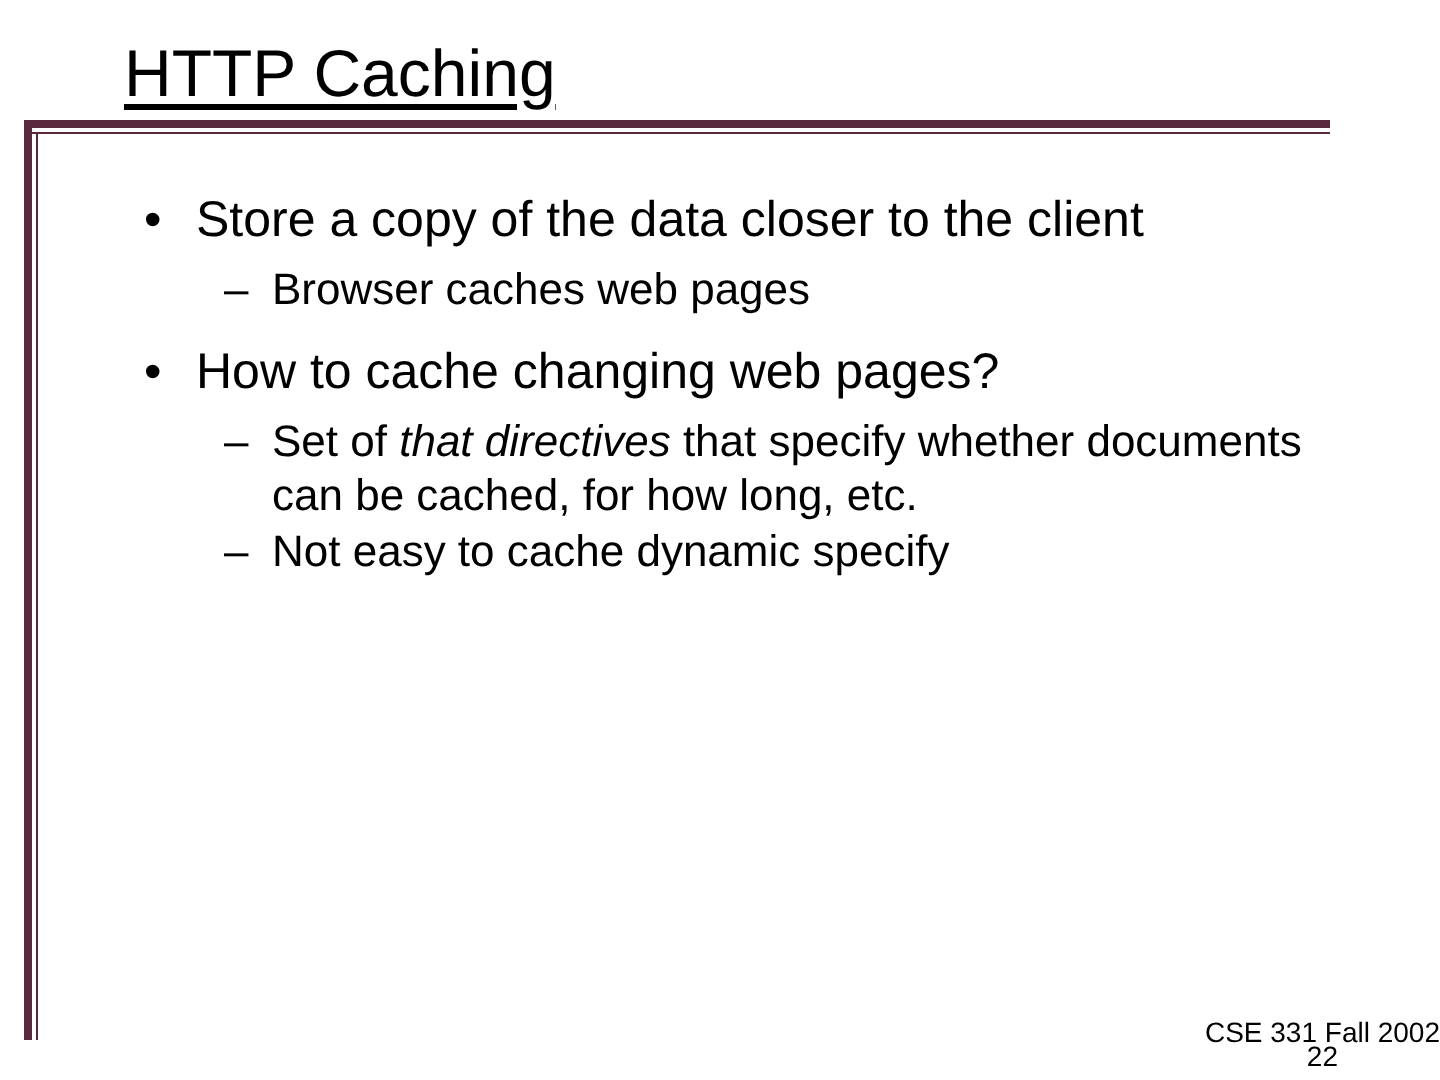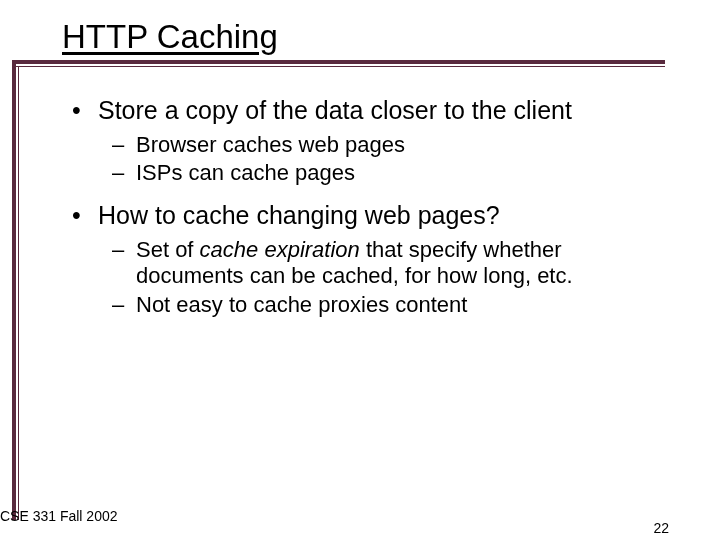--- a/index.html
+++ b/index.html
@@ -94,21 +94,21 @@
     top: 0;
   }
   .ital { font-style: italic; }
   .mono { font-family: "Courier New", monospace; }
   .gap { height: 12px; }
   .footer-center {
     position: absolute;
     bottom: 16px;
     left: 0;
     width: 720px;
-    text-align: left;
+    text-align: right;
     font-size: 14px;
     color: #000;
   }
   .footer-right {
     position: absolute;
     bottom: 4px;
     right: 28px;
     font-size: 14px;
     color: #000;
   }
@@ -124,28 +124,27 @@
 
   <div class="rule-thick"></div>
   <div class="rule-thin"></div>
   <div class="vert-thick"></div>
   <div class="vert-thin"></div>
 
   <div class="content">
 
     <div class="lvl1">Store a copy of the data closer to the client</div>
     <div class="lvl2">Browser caches web pages</div>
-    <div class="lvl2">ISPs can cache pages</div>
 
     <div class="gap"></div>
 
     <div class="lvl1">How to cache changing web pages?</div>
     <div class="lvl2">
-      <span>Set of </span><span class="ital">cache expiration</span><span> that specify whether documents can be cached, for how long, etc.</span>
+      <span>Set of </span><span class="ital">that directives</span><span> that specify whether documents can be cached, for how long, etc.</span>
     </div>
-    <div class="lvl2">Not easy to cache proxies content</div>
+    <div class="lvl2">Not easy to cache dynamic specify</div>
 
   </div>
 
   <div class="footer-center">CSE 331 Fall 2002</div>
   <div class="footer-right">22</div>
 
 </div>
 
 </body></html>

